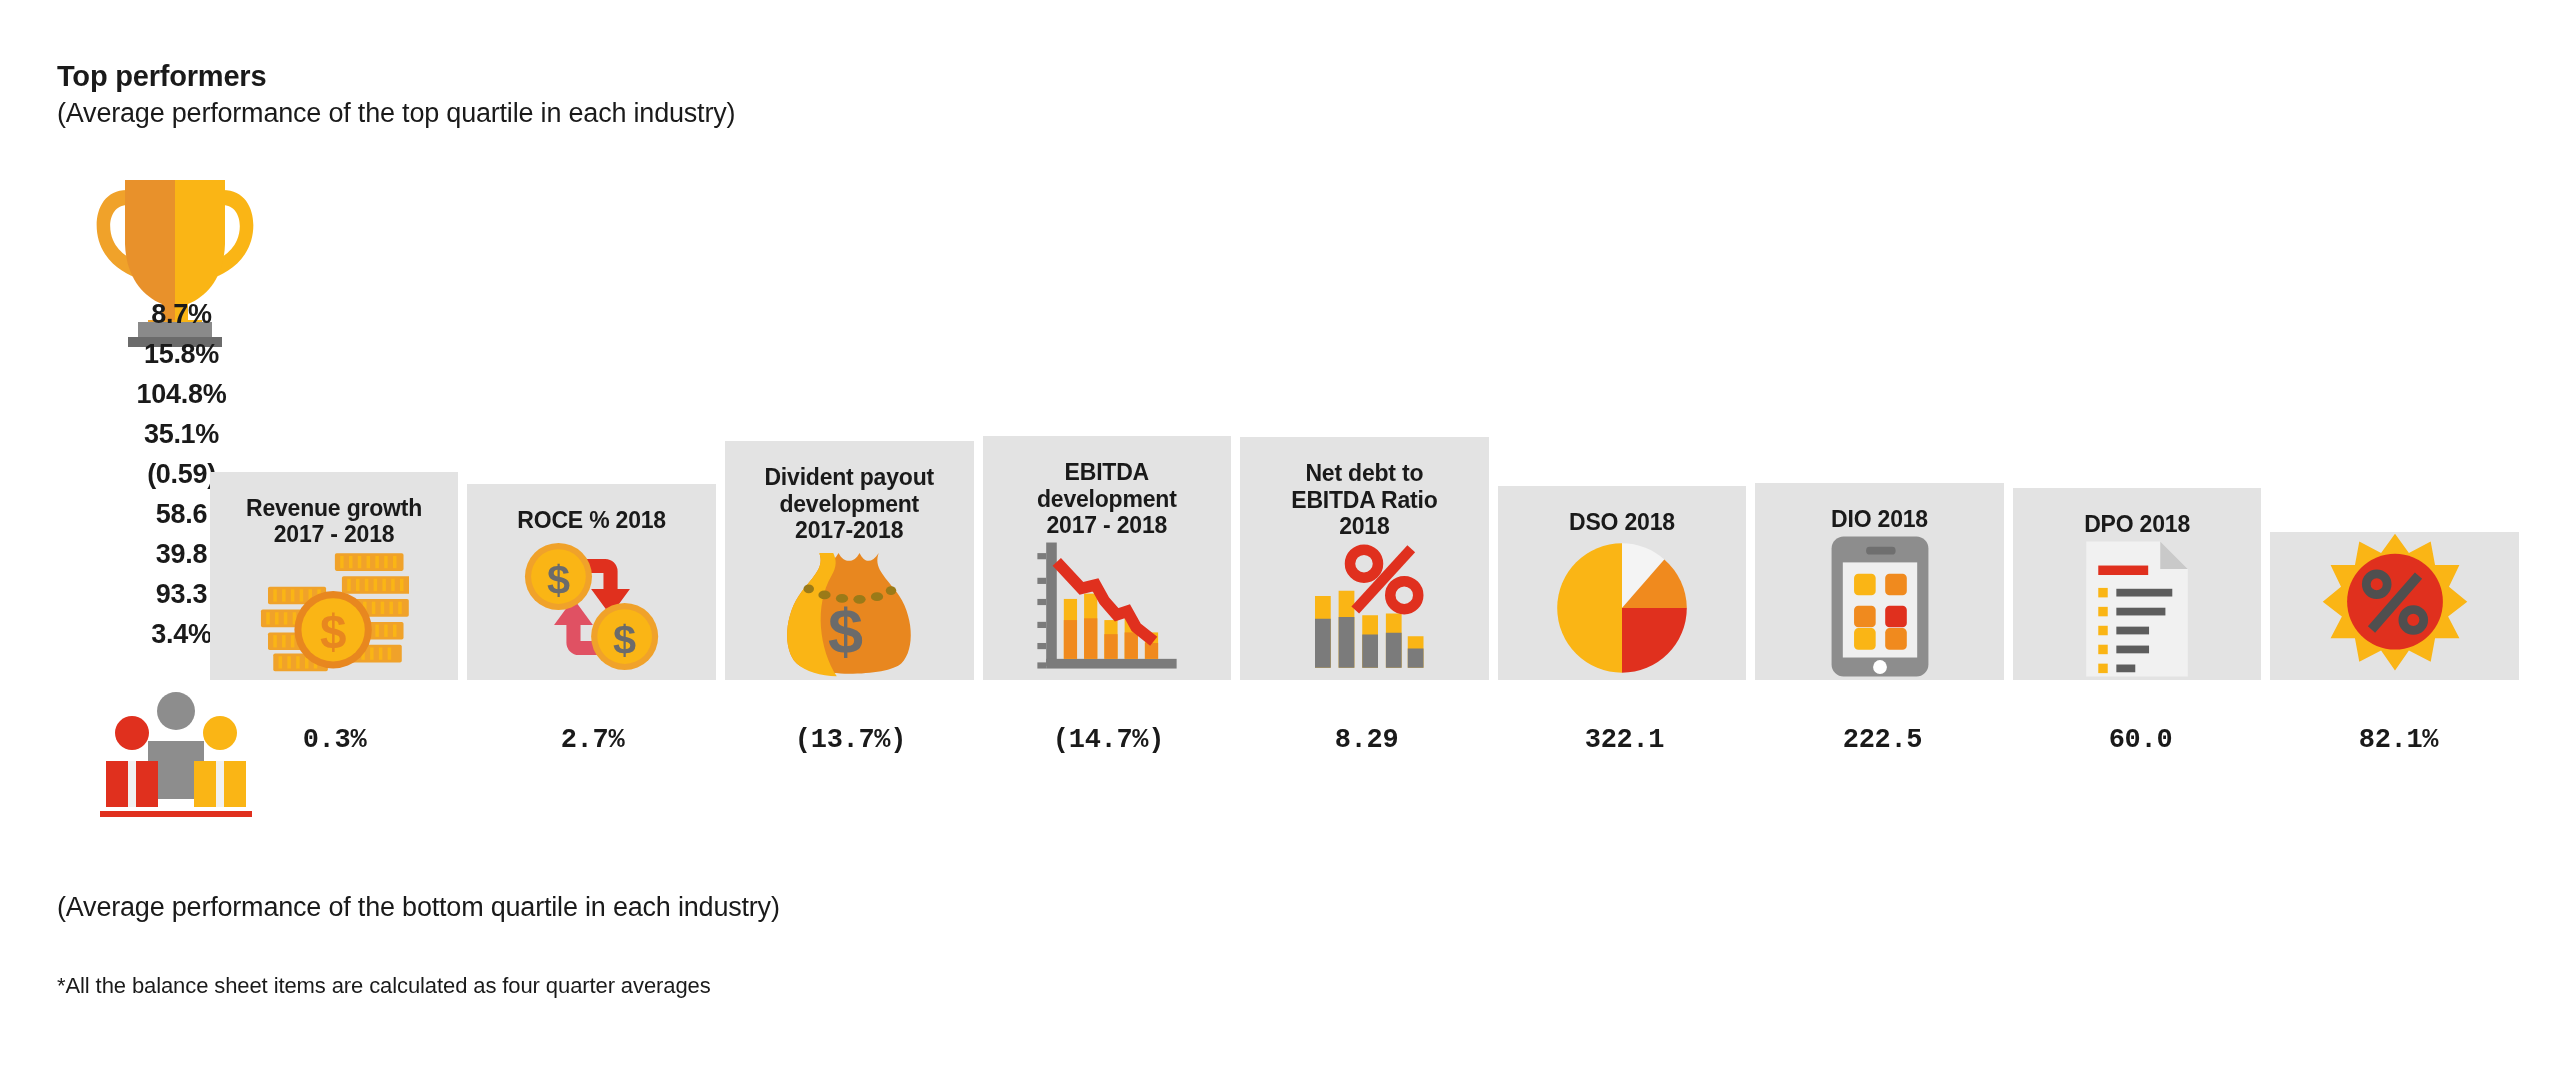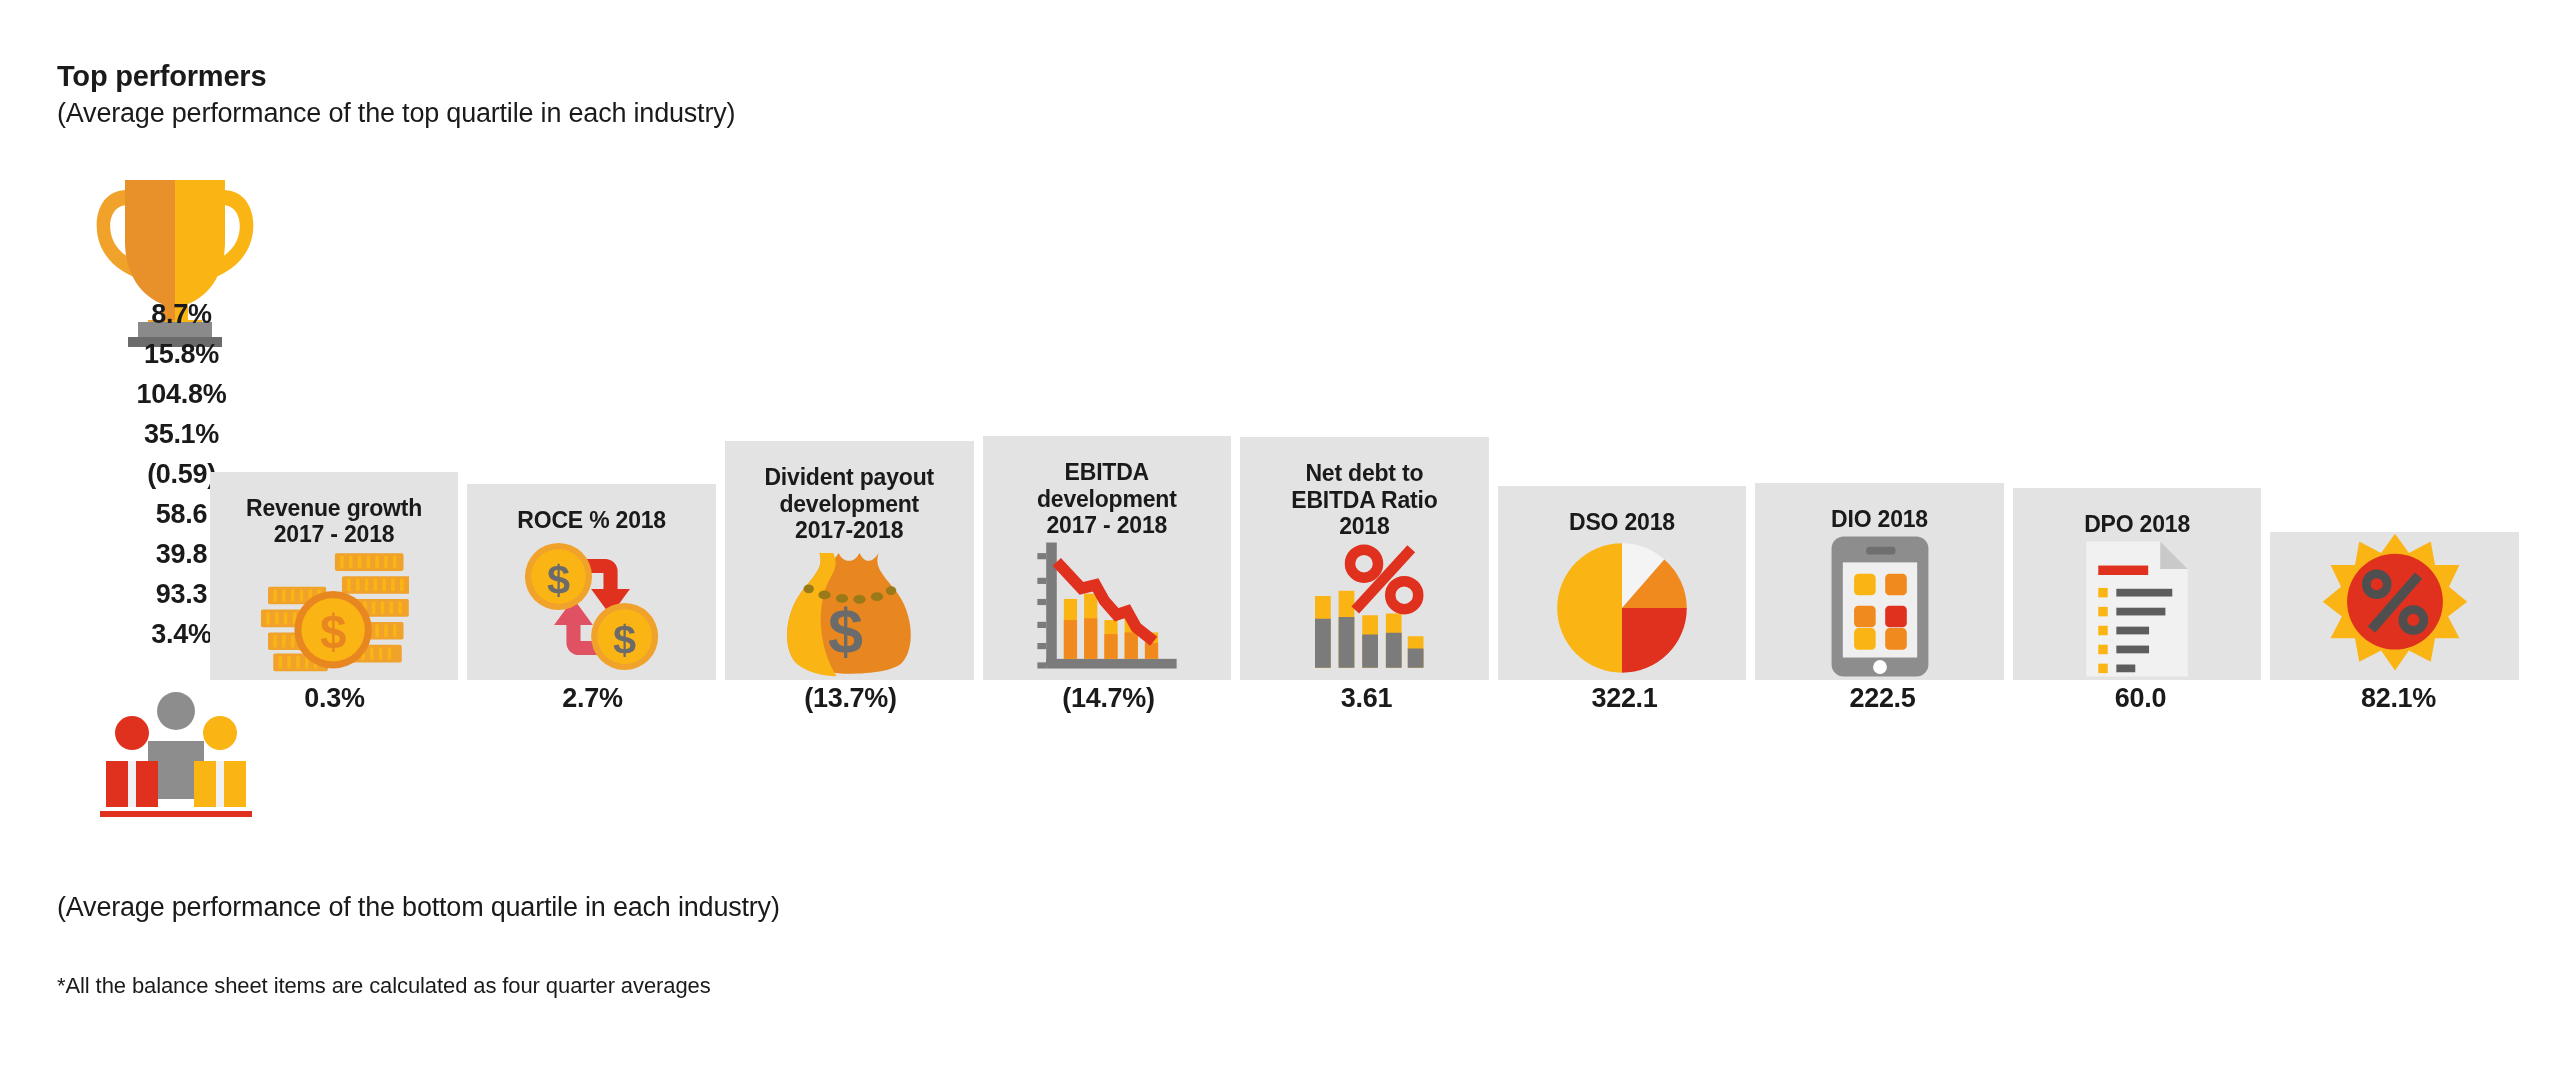--- a/index.html
+++ b/index.html
@@ -21,21 +21,21 @@
   .metric{width:249px;display:flex;flex-direction:column;align-items:center;}
 
   .metric .label{font-size:23px;font-weight:bold;line-height:1.16;text-align:center;padding-top:23px;letter-spacing:-0.2px;white-space:pre-line;}
   .metric .art{flex:1;display:flex;align-items:center;justify-content:center;width:100%;}
 
   
   .valrow{position:absolute;left:57px;display:flex;gap:9px;}
   .valrow .spacer{width:144px;}
   .valrow .v{width:249px;text-align:center;font-size:27px;font-weight:bold;letter-spacing:-0.3px;}
   #top-values{top:290px;flex-direction:column;}
-  #bottom-values{top:683px;}
+  #bottom-values{top:725px;font-family:Liberation Mono, monospace;}
 
   
   #trophy-badge{position:absolute;left:80px;top:172px;width:190px;height:175px;}
   #people-badge{position:absolute;left:86px;top:689px;width:180px;height:140px;}
 
   svg{display:block;}
 </style>
 </head>
 <body>
 
@@ -330,21 +330,21 @@
   </div>
 
 </div>
 
 <div class="valrow" id="bottom-values">
   <div class="spacer"></div>
   <div class="v">0.3%</div>
   <div class="v">2.7%</div>
   <div class="v">(13.7%)</div>
   <div class="v">(14.7%)</div>
-  <div class="v">3.61</div>
+  <div class="v">8.29</div>
   <div class="v">322.1</div>
   <div class="v">222.5</div>
   <div class="v">60.0</div>
   <div class="v">82.1%</div>
 </div>
 
 <div id="people-badge">
   <svg viewBox="0 0 180 140" width="180" height="140">
 
     <circle cx="90" cy="22" r="19" fill="#8d8d8d"></circle>

